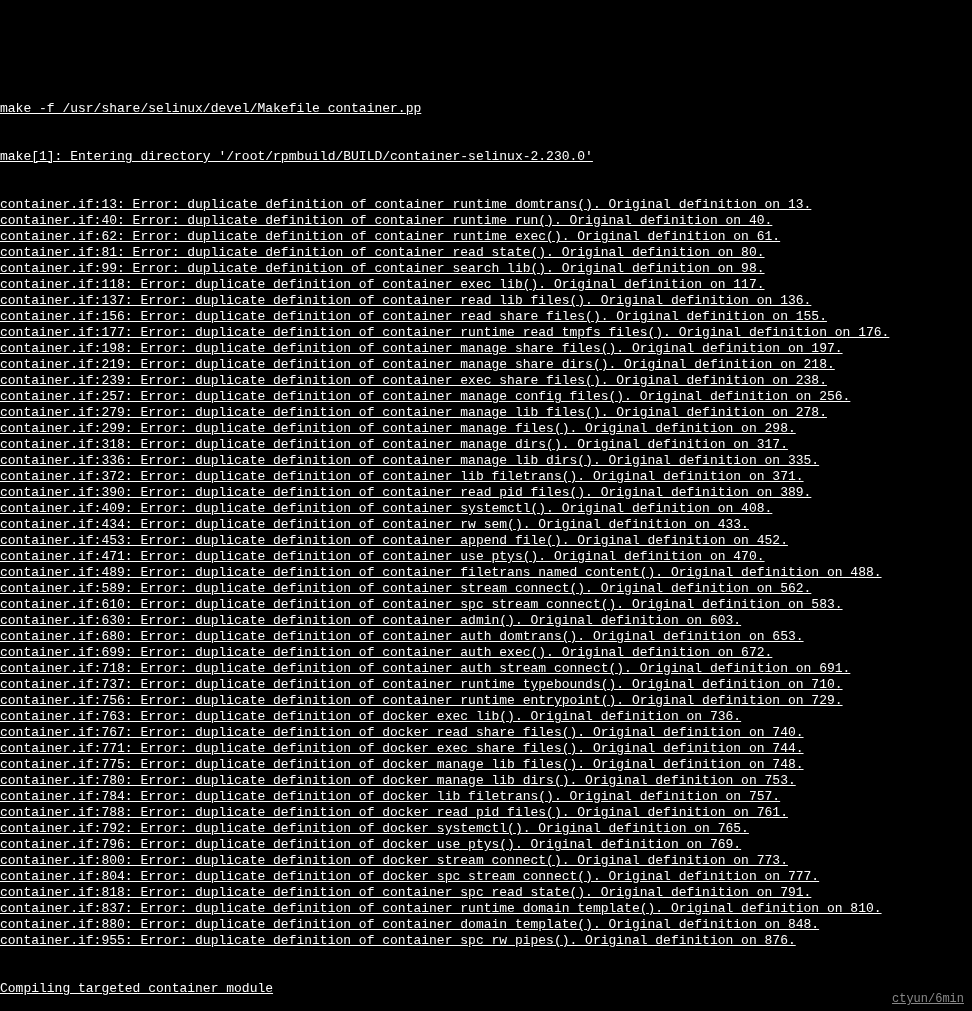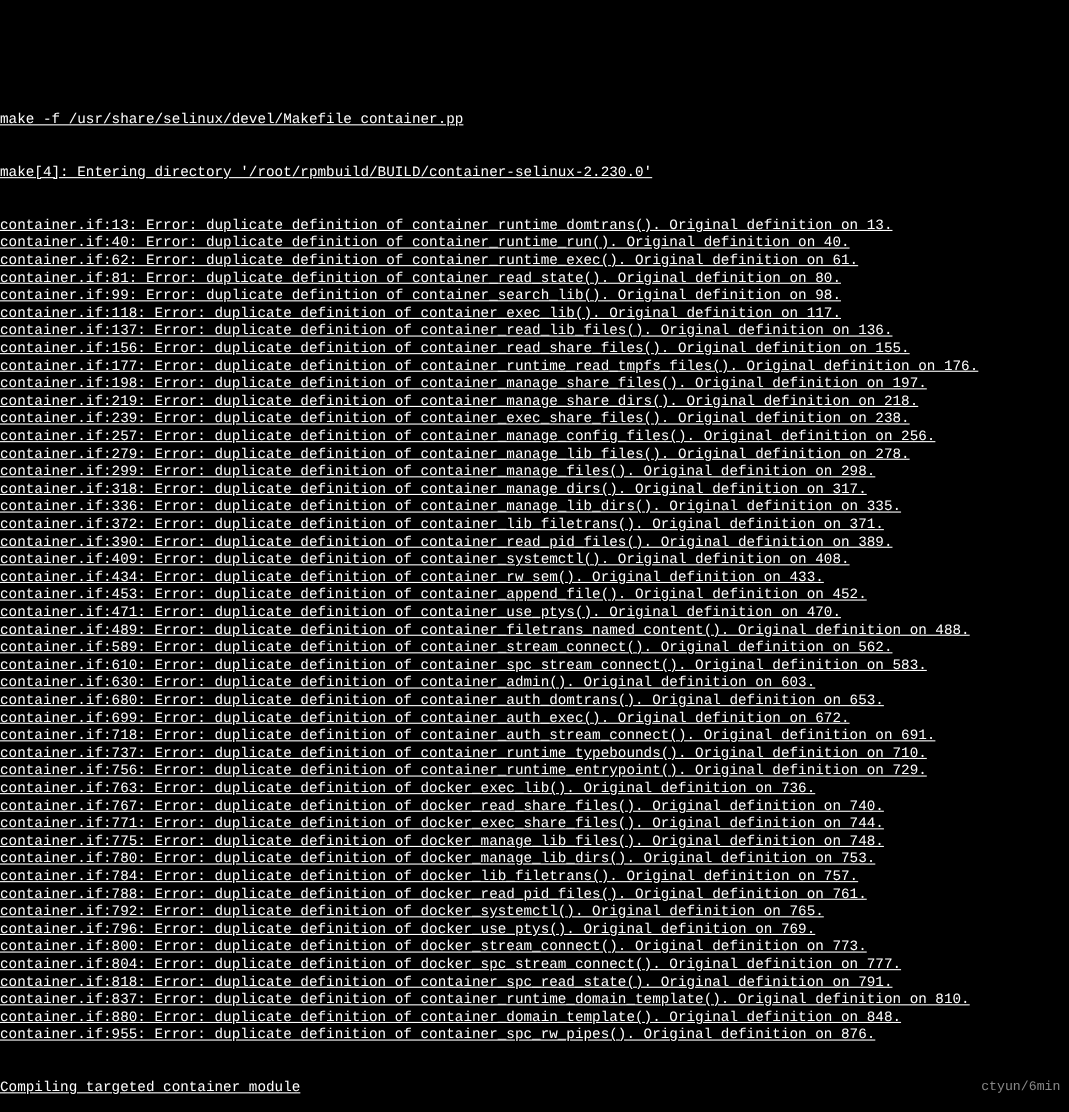--- a/index.html
+++ b/index.html
@@ -21,34 +21,35 @@
     }
     .terminal {
       padding: 5px 0 0 0;
     }
     .line {
       display: block;
       text-decoration: underline;
     }
     .watermark {
       position: absolute;
-      bottom: 15px;
+      bottom: 4px;
       right: 8px;
       color: #888888;
       font-size: 12px;
+      text-decoration: underline;
     }
   </style>
 </head>
 <body>
 
 
 
 <div class="terminal">
   <span class="line">make -f /usr/share/selinux/devel/Makefile container.pp</span>
-  <span class="line">make[4]: Entering directory '/root/rpmbuild/BUILD/container-selinux-2.230.0'</span>
+  <span class="line">make[1]: Entering directory '/root/rpmbuild/BUILD/container-selinux-2.230.0'</span>
   <div id="error-list"><span class="line">container.if:13: Error: duplicate definition of container_runtime_domtrans(). Original definition on 13.</span><span class="line">container.if:40: Error: duplicate definition of container_runtime_run(). Original definition on 40.</span><span class="line">container.if:62: Error: duplicate definition of container_runtime_exec(). Original definition on 61.</span><span class="line">container.if:81: Error: duplicate definition of container_read_state(). Original definition on 80.</span><span class="line">container.if:99: Error: duplicate definition of container_search_lib(). Original definition on 98.</span><span class="line">container.if:118: Error: duplicate definition of container_exec_lib(). Original definition on 117.</span><span class="line">container.if:137: Error: duplicate definition of container_read_lib_files(). Original definition on 136.</span><span class="line">container.if:156: Error: duplicate definition of container_read_share_files(). Original definition on 155.</span><span class="line">container.if:177: Error: duplicate definition of container_runtime_read_tmpfs_files(). Original definition on 176.</span><span class="line">container.if:198: Error: duplicate definition of container_manage_share_files(). Original definition on 197.</span><span class="line">container.if:219: Error: duplicate definition of container_manage_share_dirs(). Original definition on 218.</span><span class="line">container.if:239: Error: duplicate definition of container_exec_share_files(). Original definition on 238.</span><span class="line">container.if:257: Error: duplicate definition of container_manage_config_files(). Original definition on 256.</span><span class="line">container.if:279: Error: duplicate definition of container_manage_lib_files(). Original definition on 278.</span><span class="line">container.if:299: Error: duplicate definition of container_manage_files(). Original definition on 298.</span><span class="line">container.if:318: Error: duplicate definition of container_manage_dirs(). Original definition on 317.</span><span class="line">container.if:336: Error: duplicate definition of container_manage_lib_dirs(). Original definition on 335.</span><span class="line">container.if:372: Error: duplicate definition of container_lib_filetrans(). Original definition on 371.</span><span class="line">container.if:390: Error: duplicate definition of container_read_pid_files(). Original definition on 389.</span><span class="line">container.if:409: Error: duplicate definition of container_systemctl(). Original definition on 408.</span><span class="line">container.if:434: Error: duplicate definition of container_rw_sem(). Original definition on 433.</span><span class="line">container.if:453: Error: duplicate definition of container_append_file(). Original definition on 452.</span><span class="line">container.if:471: Error: duplicate definition of container_use_ptys(). Original definition on 470.</span><span class="line">container.if:489: Error: duplicate definition of container_filetrans_named_content(). Original definition on 488.</span><span class="line">container.if:589: Error: duplicate definition of container_stream_connect(). Original definition on 562.</span><span class="line">container.if:610: Error: duplicate definition of container_spc_stream_connect(). Original definition on 583.</span><span class="line">container.if:630: Error: duplicate definition of container_admin(). Original definition on 603.</span><span class="line">container.if:680: Error: duplicate definition of container_auth_domtrans(). Original definition on 653.</span><span class="line">container.if:699: Error: duplicate definition of container_auth_exec(). Original definition on 672.</span><span class="line">container.if:718: Error: duplicate definition of container_auth_stream_connect(). Original definition on 691.</span><span class="line">container.if:737: Error: duplicate definition of container_runtime_typebounds(). Original definition on 710.</span><span class="line">container.if:756: Error: duplicate definition of container_runtime_entrypoint(). Original definition on 729.</span><span class="line">container.if:763: Error: duplicate definition of docker_exec_lib(). Original definition on 736.</span><span class="line">container.if:767: Error: duplicate definition of docker_read_share_files(). Original definition on 740.</span><span class="line">container.if:771: Error: duplicate definition of docker_exec_share_files(). Original definition on 744.</span><span class="line">container.if:775: Error: duplicate definition of docker_manage_lib_files(). Original definition on 748.</span><span class="line">container.if:780: Error: duplicate definition of docker_manage_lib_dirs(). Original definition on 753.</span><span class="line">container.if:784: Error: duplicate definition of docker_lib_filetrans(). Original definition on 757.</span><span class="line">container.if:788: Error: duplicate definition of docker_read_pid_files(). Original definition on 761.</span><span class="line">container.if:792: Error: duplicate definition of docker_systemctl(). Original definition on 765.</span><span class="line">container.if:796: Error: duplicate definition of docker_use_ptys(). Original definition on 769.</span><span class="line">container.if:800: Error: duplicate definition of docker_stream_connect(). Original definition on 773.</span><span class="line">container.if:804: Error: duplicate definition of docker_spc_stream_connect(). Original definition on 777.</span><span class="line">container.if:818: Error: duplicate definition of container_spc_read_state(). Original definition on 791.</span><span class="line">container.if:837: Error: duplicate definition of container_runtime_domain_template(). Original definition on 810.</span><span class="line">container.if:880: Error: duplicate definition of container_domain_template(). Original definition on 848.</span><span class="line">container.if:955: Error: duplicate definition of container_spc_rw_pipes(). Original definition on 876.</span></div>
   <span class="line">Compiling targeted container module</span>
   
   
   
   
   
   
   
   

